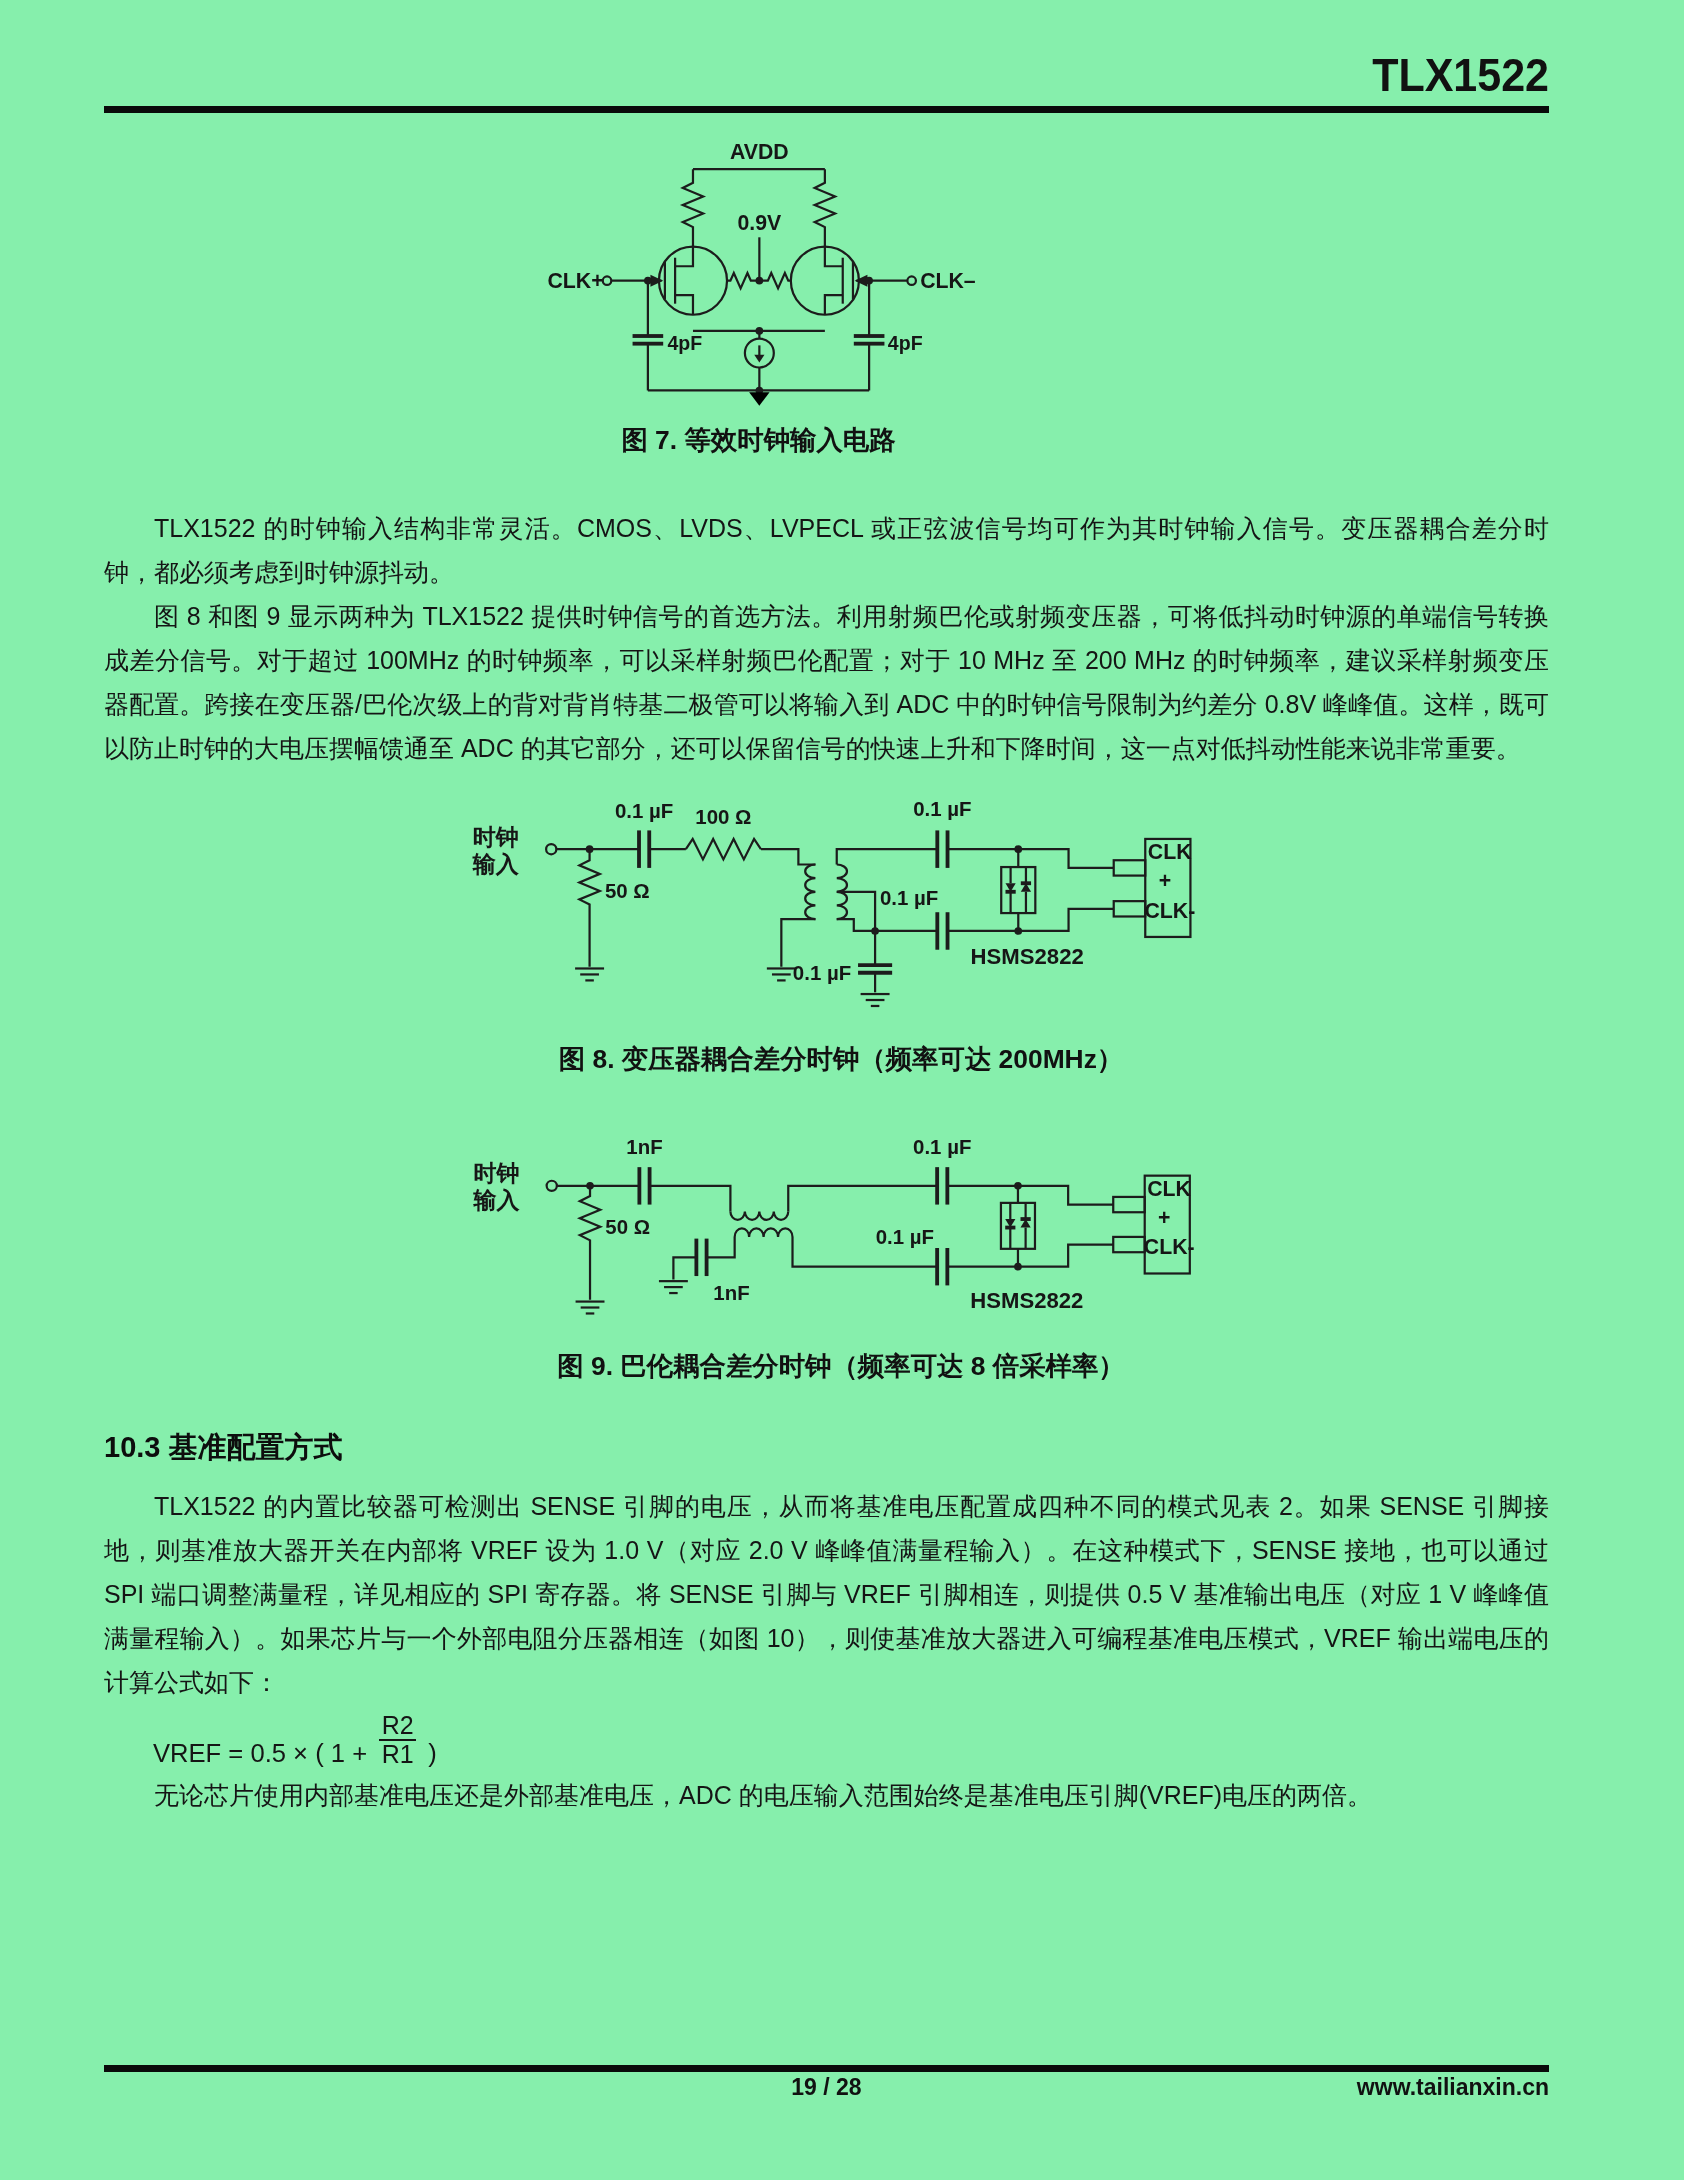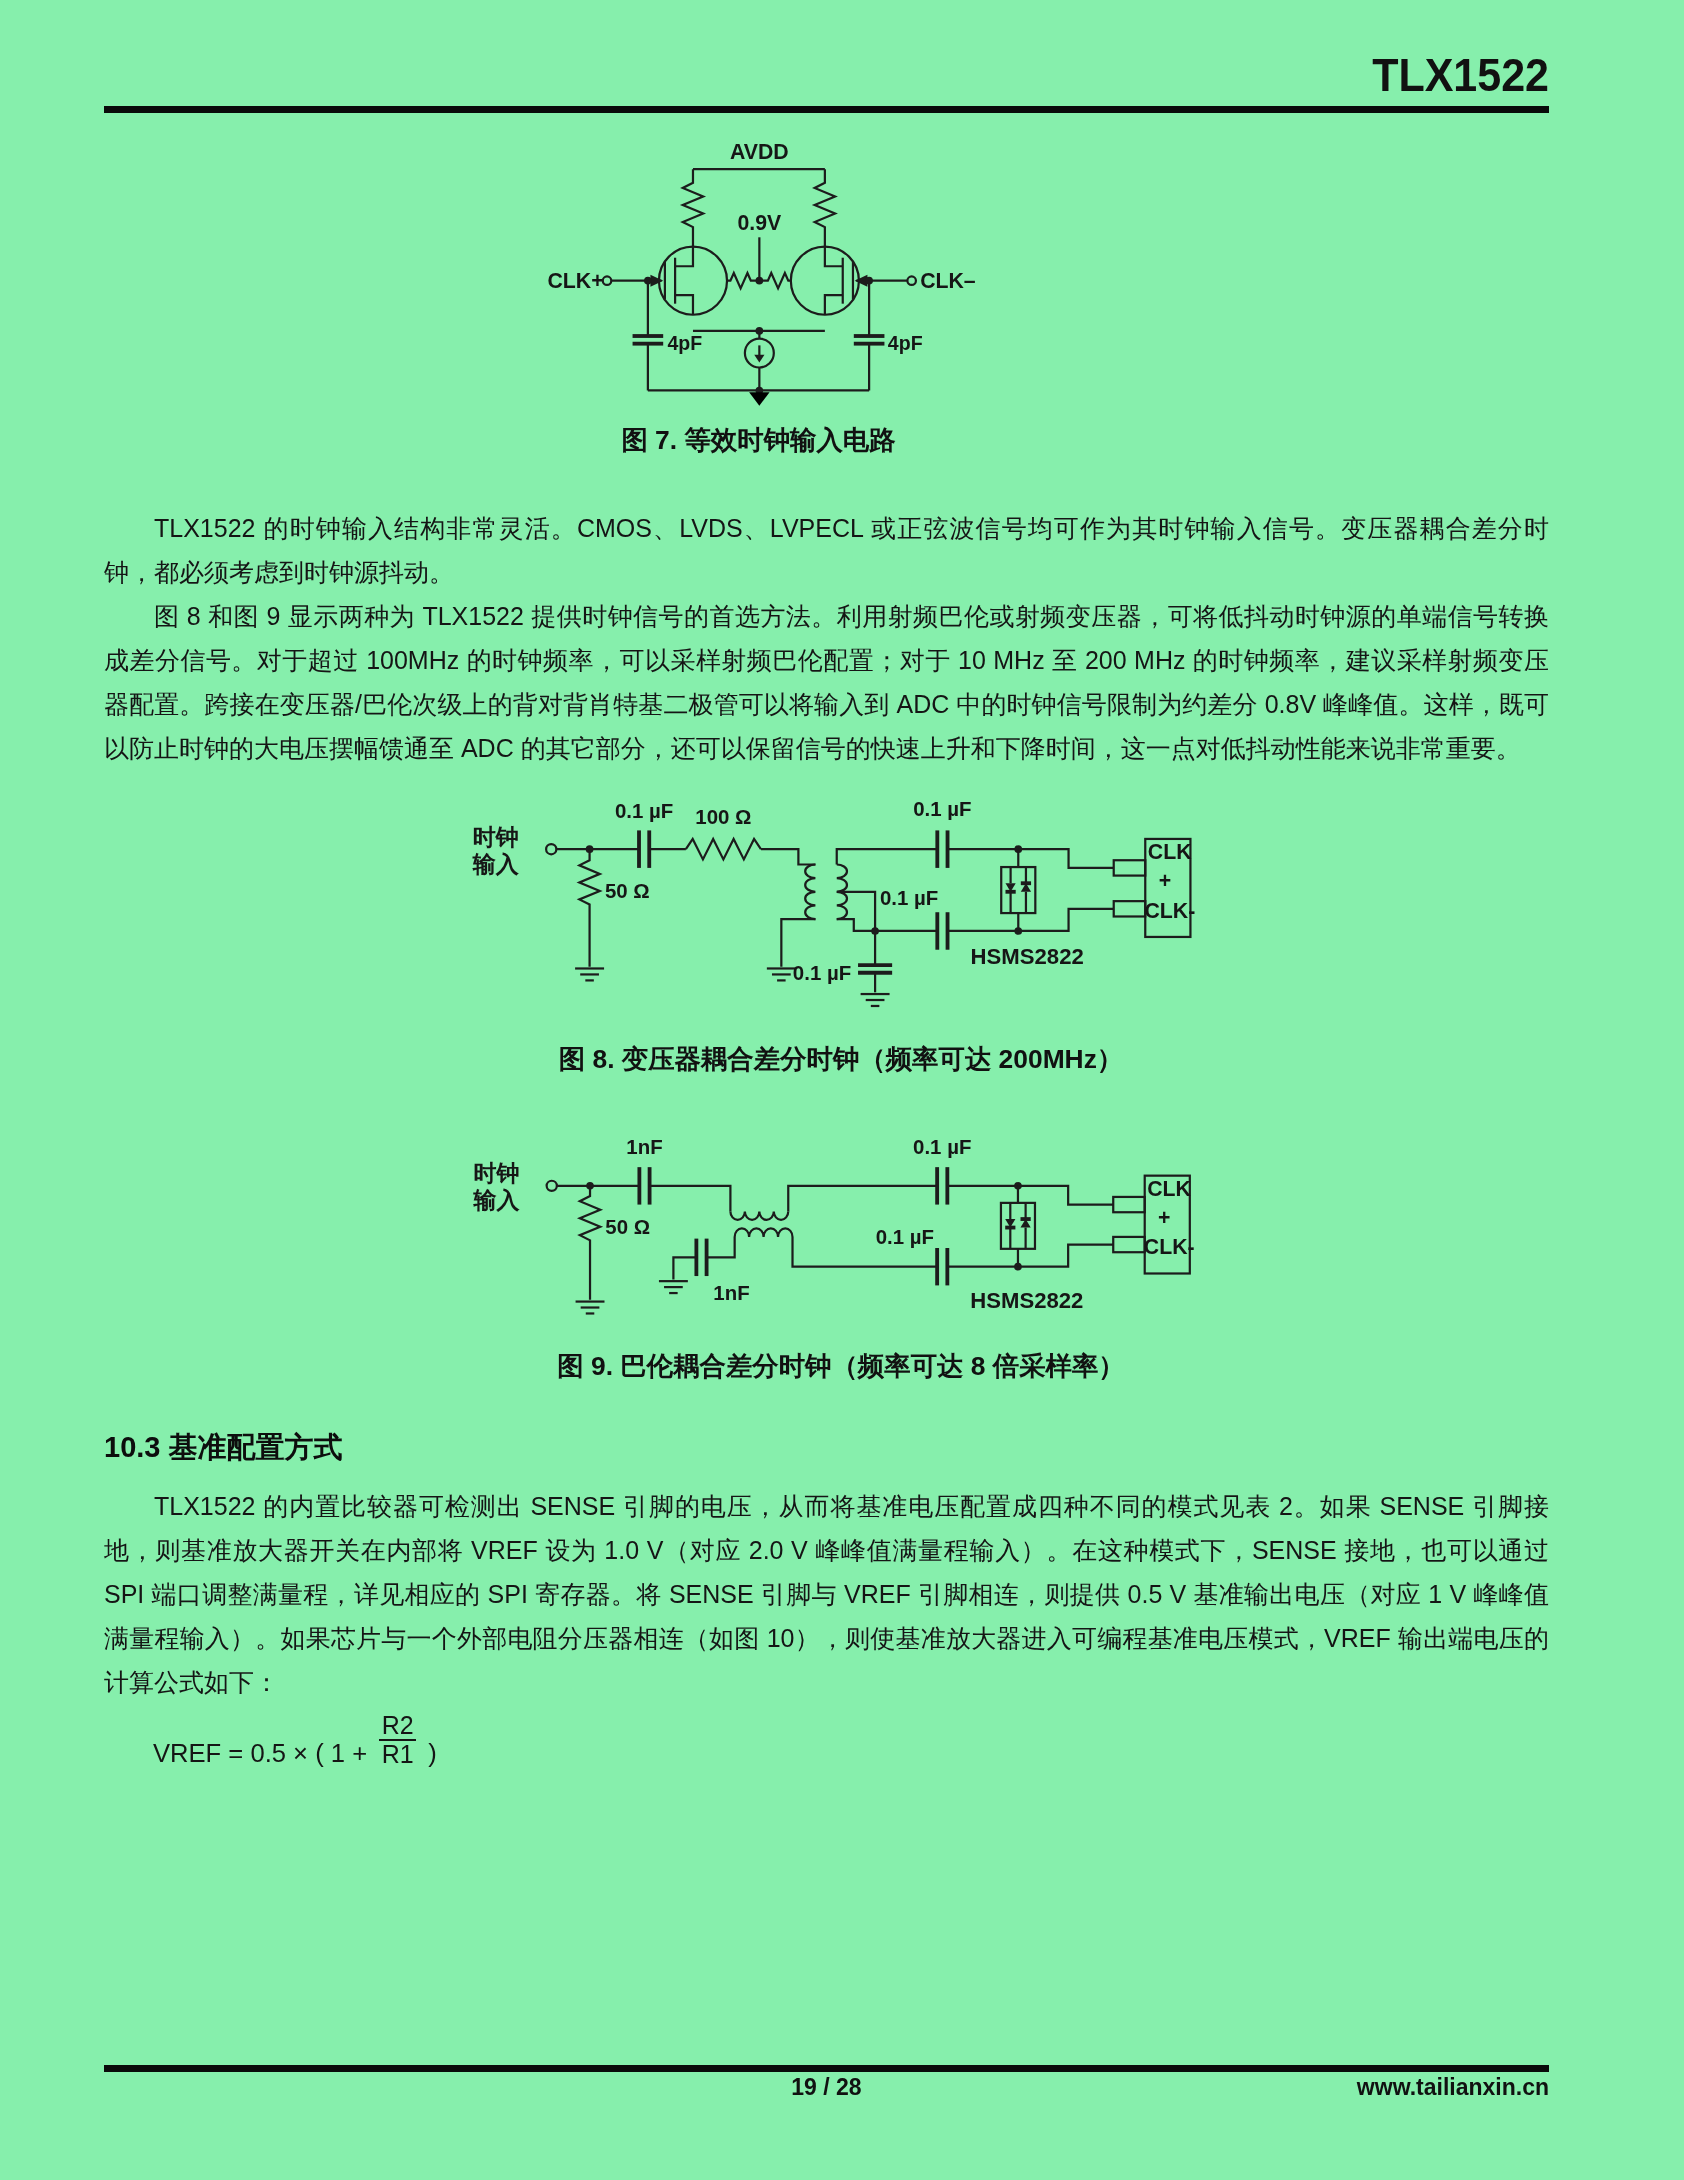--- a/index.html
+++ b/index.html
@@ -275,20 +275,23 @@
       <p>TLX1522 的内置比较器可检测出 SENSE 引脚的电压，从而将基准电压配置成四种不同的模式见表 2。如果 SENSE 引脚接地，则基准放大器开关在内部将 VREF 设为 1.0 V（对应 2.0 V 峰峰值满量程输入）。在这种模式下，SENSE 接地，也可以通过 SPI 端口调整满量程，详见相应的 SPI 寄存器。将 SENSE 引脚与 VREF 引脚相连，则提供 0.5 V 基准输出电压（对应 1 V 峰峰值满量程输入）。如果芯片与一个外部电阻分压器相连（如图 10），则使基准放大器进入可编程基准电压模式，VREF 输出端电压的计算公式如下：</p>
     </div>
     <div class="formula">
       <span>VREF = 0.5 × ( 1 +</span>
       <span class="frac">
         <span class="num">R2</span>
         <span class="den">R1</span>
       </span>
       <span>)</span>
     </div>
+    <div class="bodytxt">
+      <p>无论芯片使用内部基准电压还是外部基准电压，ADC 的电压输入范围始终是基准电压引脚(VREF)电压的两倍。</p>
+    </div>
 
   </div>
 
   <div class="footer">
     <div class="ftr-rule"></div>
     <div class="ftr-row">
       <span class="ftr-page">19 / 28</span>
       <span class="ftr-site">www.tailianxin.cn</span>
     </div>
   </div>

